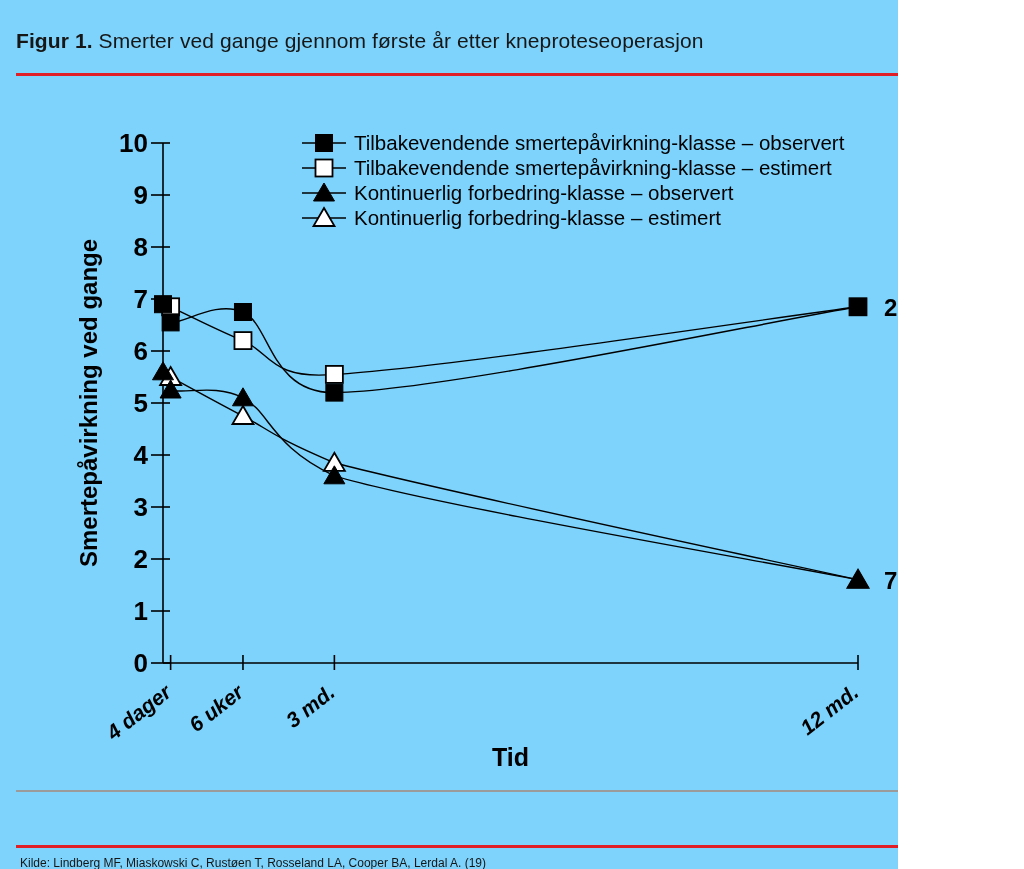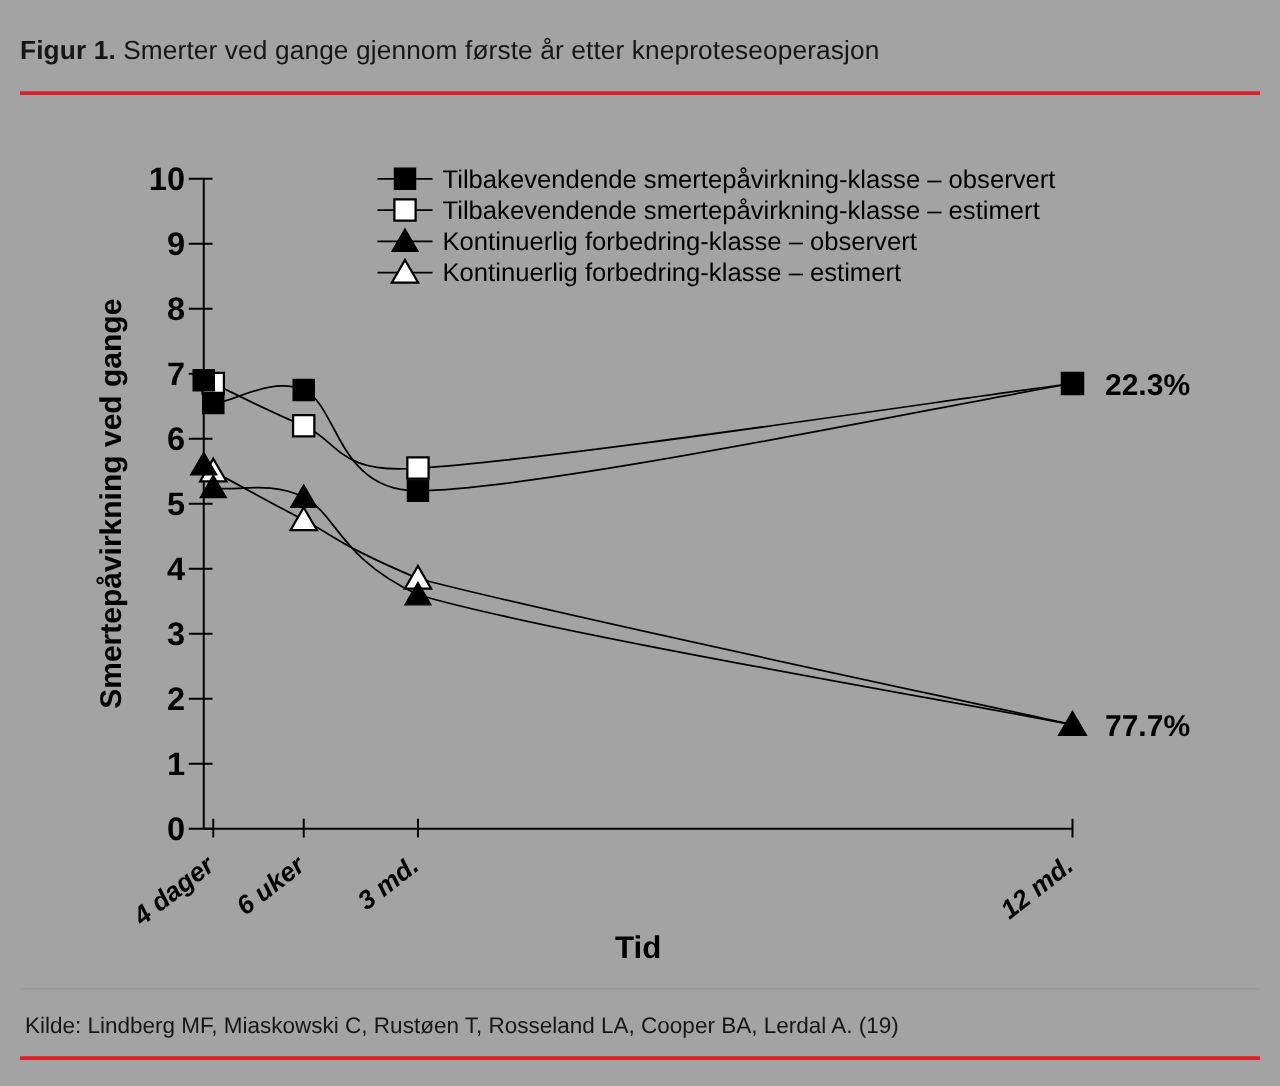--- a/index.html
+++ b/index.html
@@ -1,36 +1,36 @@
 <!DOCTYPE html>
 <html><head>
 <meta charset="utf-8">
 <style>
   html,body{margin:0;padding:0;background:#ffffff;}
   .page{
     position:relative;
-    width:1024px;height:869px;
-    background:#a3a3a3;
+    width:898px;height:869px;
+    background:#7dd3fc;
     font-family:"Liberation Sans", sans-serif;
     color:#161616;
     overflow:hidden;
   }
   .fig-title{
     position:absolute;left:16px;top:28px;
     font-size:21px;line-height:1.2;color:#161616;
     letter-spacing:.1px;
   }
   .fig-title .bold{font-weight:bold;}
   .rule{position:absolute;left:16px;width:992px;}
   .rule-red-top{top:73px;height:3px;background:#e01e25;}
   .rule-gray{top:790px;height:2px;background:#9b9b9b;}
   .rule-red-bottom{top:845px;height:3px;background:#e01e25;}
   .kilde{
-    position:absolute;left:20px;top:810px;
-    font-size:18px;color:#161616;
+    position:absolute;left:20px;top:856px;
+    font-size:12px;color:#161616;
   }
   #chart{position:absolute;left:0;top:90px;}
   svg text{font-family:"Liberation Sans", sans-serif;}
 </style>
 </head>
 <body>
 
 <div class="page">
 
   <div class="fig-title"><span class="bold">Figur 1.</span><span> Smerter ved gange gjennom første år etter kneproteseoperasjon</span></div>

